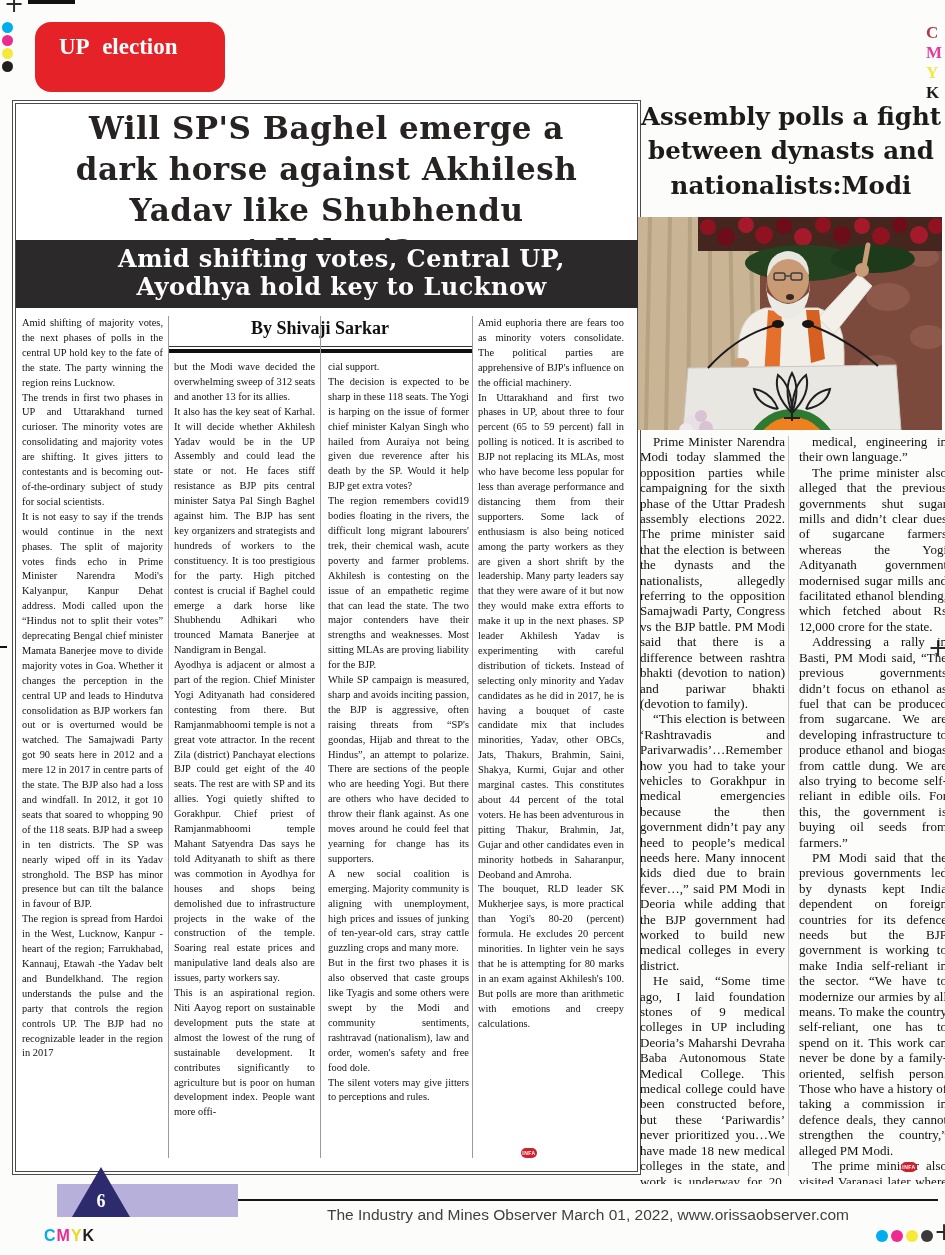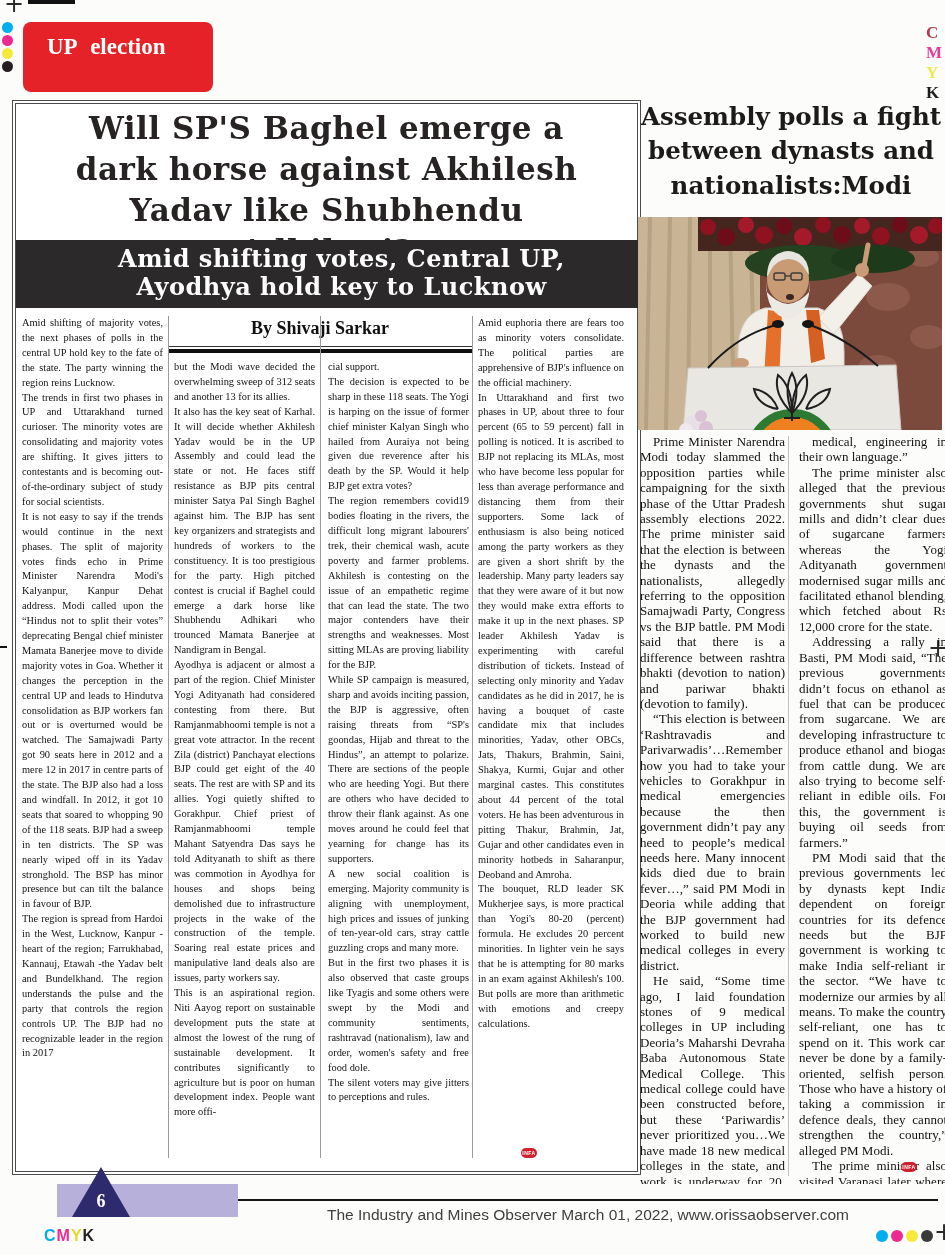--- a/index.html
+++ b/index.html
@@ -9,21 +9,21 @@
   
   .reg-cross{position:absolute;font:400 24px "DejaVu Sans",sans-serif;color:#2a2a2a;line-height:1;}
   .reg-strip{position:absolute;background:#111;}
   .reg-dot{position:absolute;width:11px;height:11px;border-radius:50%;}
   .side-letter{position:absolute;font:bold 17px "Liberation Serif",serif;line-height:1;}
   .cmyk-word{position:absolute;left:16px;top:1227px;font:bold 16px "Liberation Sans",sans-serif;letter-spacing:1px;margin-left:28px;}
   .cmyk-word span{display:inline;}
   .br-dot{position:absolute;width:12px;height:12px;border-radius:50%;top:1230px;}
 
   
-  .tag-banner{position:absolute;left:23px;top:22px;width:190px;height:70px;border-radius:8px;
+  .tag-banner{position:absolute;left:35px;top:22px;width:190px;height:70px;border-radius:16px;
               background:#e62229;}
   .tag-banner .lbl{position:absolute;left:24px;top:12px;color:#fff;font:bold 23px "Liberation Serif",serif;word-spacing:8px;}
 
   
   .main-box{position:absolute;left:12px;top:100px;width:621px;height:1067px;border:4px double #4b4b4b;background:#fff;}
   .main-headline{position:absolute;left:50%;transform:translateX(-50%);top:4px;width:566px;
                  font:bold 31px/1.32 "DejaVu Serif",serif;text-align:center;color:#272323;letter-spacing:.5px;}
   .sub-band{position:absolute;left:0;top:136px;width:100%;background:#2b2929;color:#fff;text-align:center;padding:5px 15px 7px;}
   .sub-band .inner{display:inline-block;max-width:500px;font:bold 24px/28px "DejaVu Serif",serif;letter-spacing:.5px;}
   .byline{position:absolute;left:152px;top:214px;width:304px;text-align:center;

